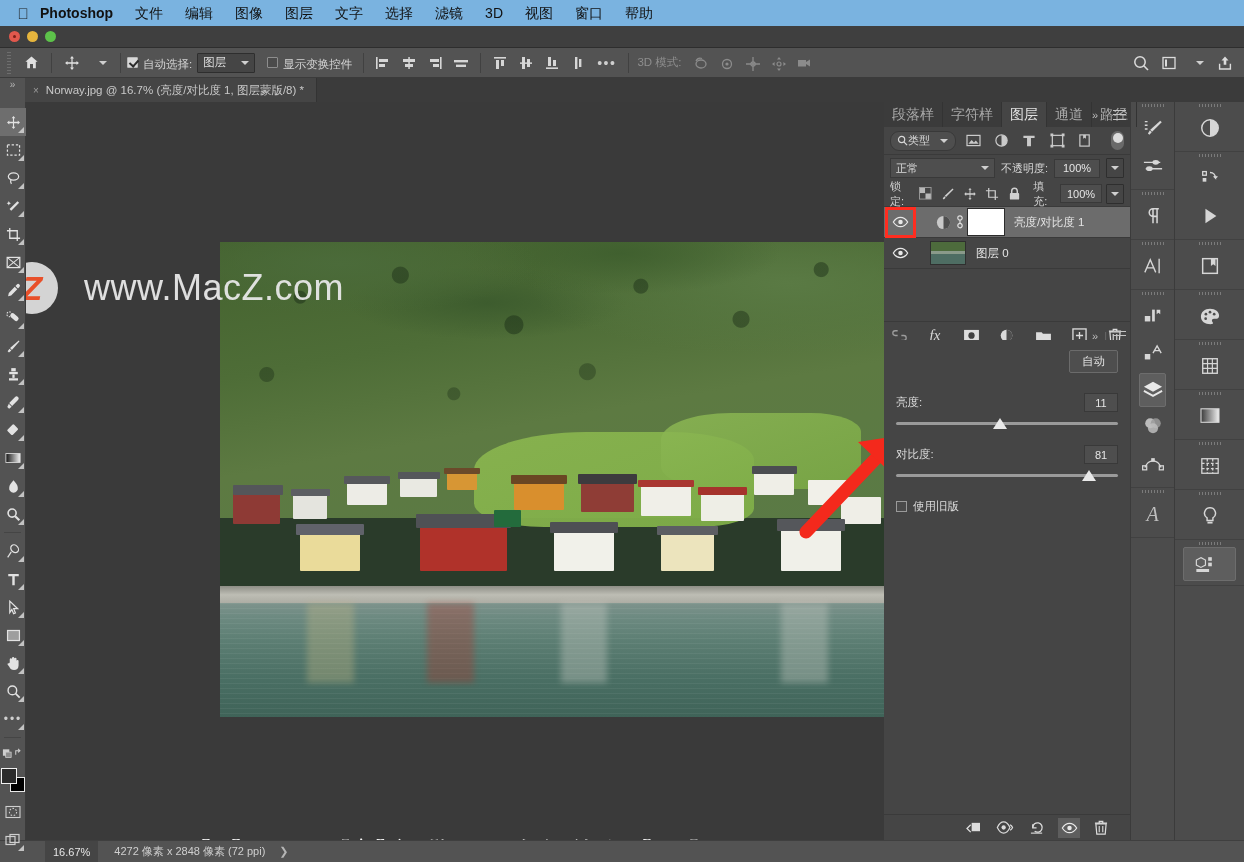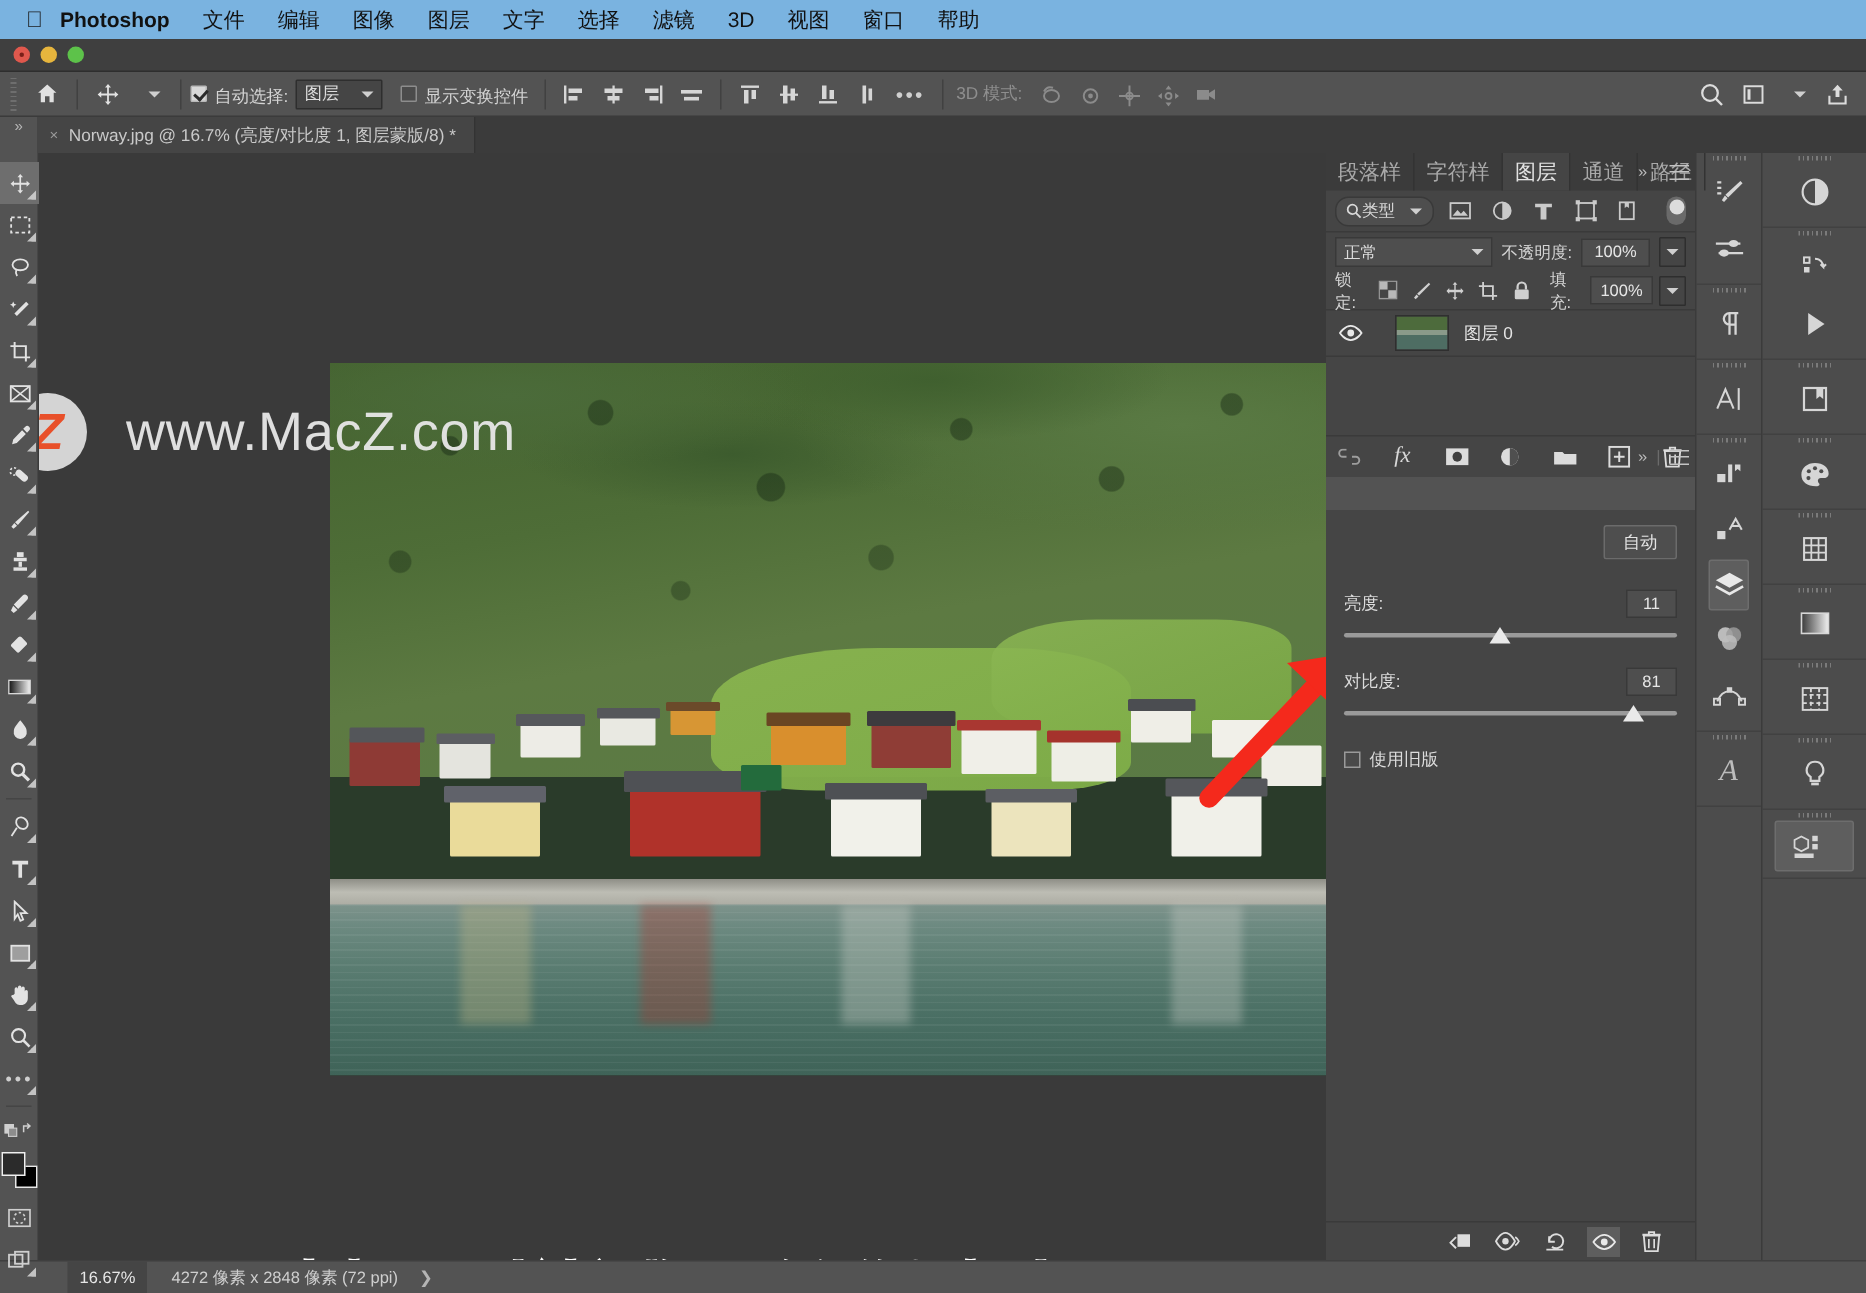--- a/index.html
+++ b/index.html
@@ -972,20 +972,45 @@
                 <rect x="2" y="6.5" width="10" height="7" rx="1" fill="#d0d0d0"></rect>
               </svg>
             </div>
           <span style="margin-left:6px">填充:</span>
           <div class="numbox">100%</div>
           <div class="selectbox" style="min-width:18px;width:18px;padding:0 3px;">
               <span class="caret" style="margin:0 auto"></span>
             </div>
         </div>
 
+        <div class="layerrow sel" style="position:relative">
+          <div class="eyecell">
+            <svg width="17" height="12" viewBox="0 0 18 12">
+                <path d="M9 1C4.5 1 1.4 6 1.4 6S4.5 11 9 11s7.6-5 7.6-5S13.5 1 9 1z" fill="none" stroke="#e8e8e8" stroke-width="1.3"></path>
+                <circle cx="9" cy="6" r="2.4" fill="#e8e8e8"></circle>
+              </svg>
+          </div>
+
+          <div class="redbox" style="left:1px;top:0px;width:31px;height:31px;"></div>
+          <div class="thumbfx" style="margin-left:16px">
+            <svg width="17" height="17" viewBox="0 0 18 18">
+                <circle cx="9" cy="9" r="7" fill="#c9c9c9"></circle>
+                <path d="M9 2a7 7 0 0 1 0 14z" fill="#4f4f4f"></path>
+              </svg>
+          </div>
+          <div class="masklink">
+            <svg width="8" height="14" viewBox="0 0 8 14">
+                <circle cx="4" cy="3" r="2.2" fill="none" stroke="#dedede" stroke-width="1.2"></circle>
+                <circle cx="4" cy="10.6" r="2.2" fill="none" stroke="#dedede" stroke-width="1.2"></circle>
+                <path d="M4 5.2v3.2" stroke="#dedede" stroke-width="1.2"></path>
+              </svg>
+          </div>
+          <div class="maskthumb"></div>
+          <div class="layername">亮度/对比度 1</div>
+        </div>
 
         <div class="layerrow">
           <div class="eyecell">
             <svg width="17" height="12" viewBox="0 0 18 12">
                 <path d="M9 1C4.5 1 1.4 6 1.4 6S4.5 11 9 11s7.6-5 7.6-5S13.5 1 9 1z" fill="none" stroke="#e8e8e8" stroke-width="1.3"></path>
                 <circle cx="9" cy="6" r="2.4" fill="#e8e8e8"></circle>
               </svg>
           </div>
           <div class="layerthumb"></div>
           <div class="layername">图层 0</div>

